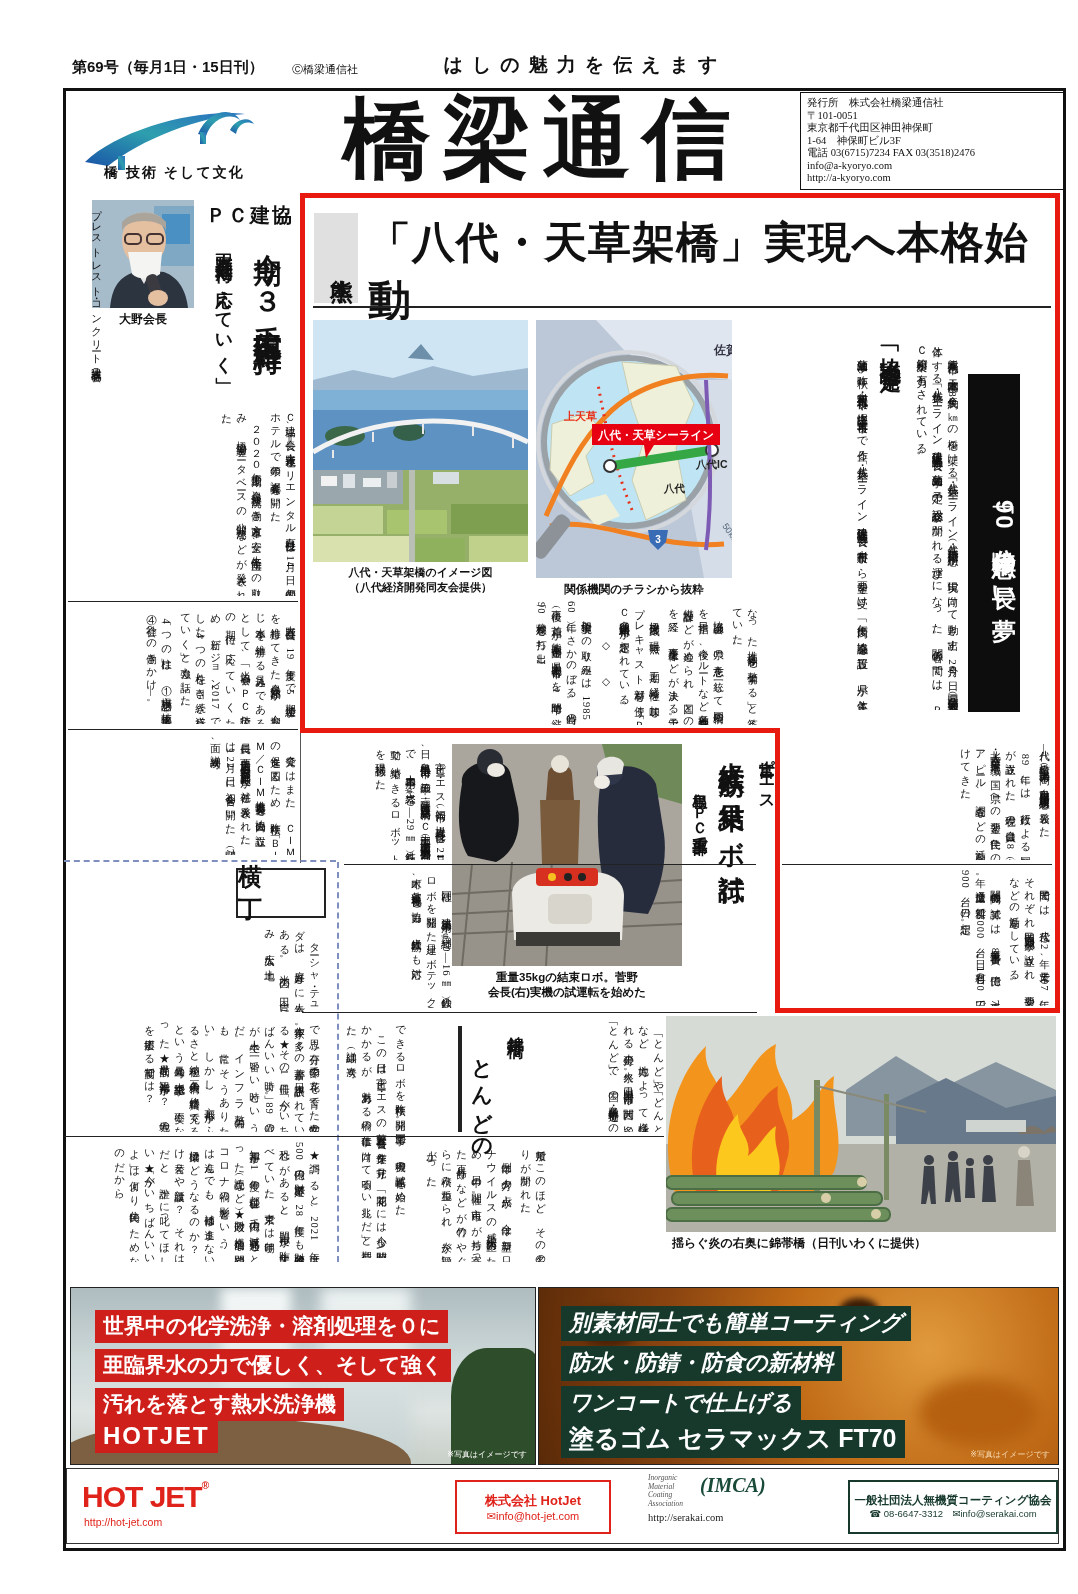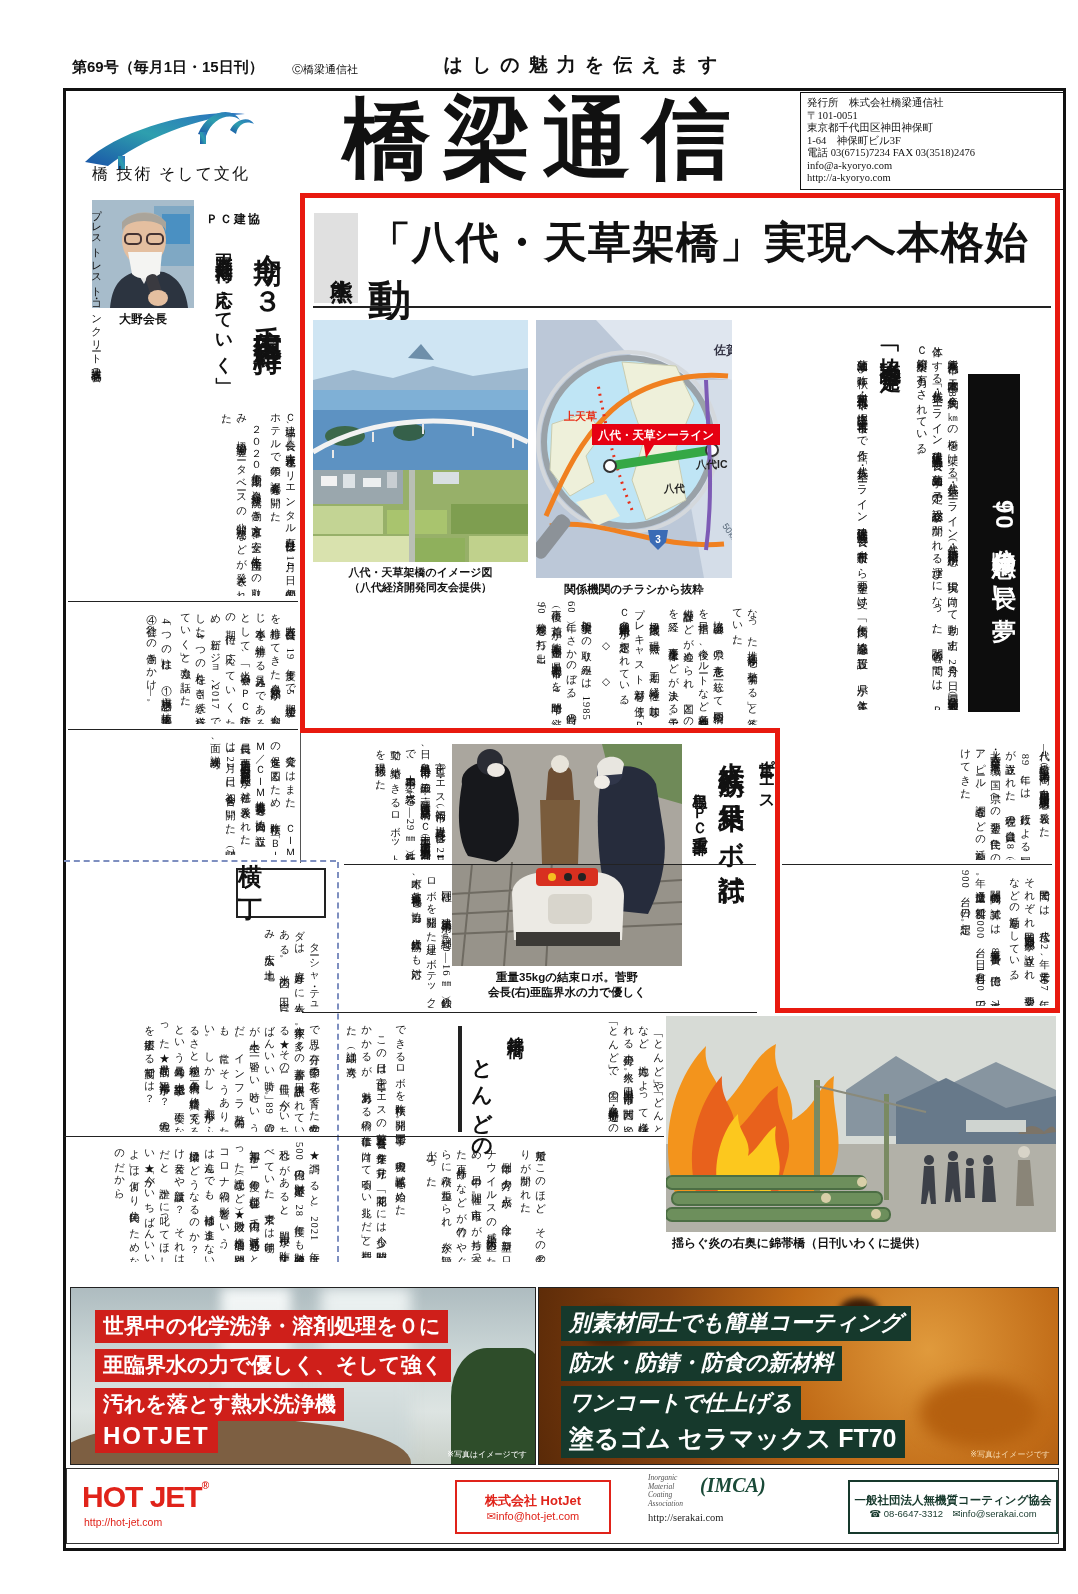--- a/index.html
+++ b/index.html
@@ -41,21 +41,21 @@
           <stop offset="0.5" stop-color="#2e9fae"></stop>
           <stop offset="1" stop-color="#2a6fc0"></stop>
       </linearGradient>
     </defs>
     <path d="M5,62 C40,28 120,8 165,14 C120,16 60,40 28,66 Z" fill="url(#lg1)"></path>
     <path d="M118,34 C128,10 152,6 160,20 C150,12 132,18 126,36 Z" fill="url(#lg1)"></path>
     <path d="M150,30 C156,18 170,16 174,24 C166,20 158,24 156,34 Z" fill="url(#lg1)"></path>
     <rect x="38" y="56" width="7" height="14" fill="url(#lg1)"></rect>
     <rect x="120" y="32" width="6" height="12" fill="url(#lg1)"></rect>
   </svg>
-  <div class="abs sans" style="left:92px;top:164px;font-size:16px;font-weight:normal;letter-spacing:2px;">橋 技術 そして文化</div>
+  <div class="abs sans" style="left:104px;top:164px;font-size:14px;font-weight:bold;letter-spacing:2px;">橋 技術 そして文化</div>
   <div class="abs" style="left:295px;top:90px;width:495px;text-align:center;font-size:88px;font-weight:900;letter-spacing:12px;line-height:100px;">橋梁通信</div>
   <div class="abs" style="left:800px;top:92px;width:250px;border:1.5px solid #111;padding:4px 6px;font-size:10.5px;line-height:12.5px;">
     <div>発行所　株式会社橋梁通信社</div>
     <div>〒101-0051</div>
     <div>東京都千代田区神田神保町</div>
     <div>1-64　神保町ビル3F</div>
     <div>電話 03(6715)7234  FAX 03(3518)2476</div>
     <div>info@a-kyoryo.com</div>
     <div>http://a-kyoryo.com</div>
   </div>
@@ -151,21 +151,21 @@
   <div class="tb" style="left:782px;top:742px;width:270px;height:118px;">
     <p>八代―松島町（現・上天草市）間の自動車専用道路建設構想も発表した。</p>
     <p>　89年には、行政による同架橋建設促進期成会が設立された。現在の会員は18市町村（八代・水俣芦北・人吉球磨・天草地域）。国、県への要望と住民へのアピール、調査などの活動を続けてきた。</p>
   </div>
   <div class="rule" style="left:782px;top:864px;width:270px;height:1px;"></div>
   <div class="tb" style="left:782px;top:870px;width:270px;height:136px;">
     <p>　民間では、八代で92年、天草で07年にそれぞれ民間協力期成会が設立され、要望や啓発などの活動をしている。</p>
     <p>　関係機関の試算では、概算工事費801億円で、事業期間7年。交通量は無料で3000台／日。有料1000円で900台／日の想定。</p>
   </div>
 
-  <div class="abs sans" style="left:206px;top:211px;font-size:12px;font-weight:bold;letter-spacing:2px;">ＰＣ建協</div>
+  <div class="abs sans" style="left:206px;top:202px;font-size:20px;font-weight:bold;letter-spacing:2px;">ＰＣ建協</div>
   <div class="vhead" style="left:240px;top:232px;width:46px;height:380px;font-size:28px;letter-spacing:4px;">今期　３千億円台維持へ</div>
   <div class="vhead" style="left:206px;top:240px;width:30px;height:360px;font-size:17.5px;letter-spacing:2px;">大野会長「期待に応えていく」</div>
 
   <svg class="abs" style="left:92px;top:200px;" width="102" height="108" viewBox="0 0 102 108">
     <rect width="102" height="108" fill="#a7bccb"></rect>
     <rect x="62" y="6" width="40" height="60" fill="#7fa8c4"></rect>
     <rect x="70" y="14" width="28" height="30" fill="#4a90c2"></rect>
     <path d="M18,108 C20,84 30,74 50,70 L72,72 C88,78 94,92 96,108 Z" fill="#2c3440"></path>
     <path d="M44,70 L58,72 L52,84 Z" fill="#e8e8e8"></path>
     <ellipse cx="52" cy="40" rx="22" ry="26" fill="#e4bfa0"></ellipse>
@@ -222,21 +222,21 @@
     <ellipse cx="150" cy="38" rx="8" ry="7" fill="#efece6"></ellipse>
     <path d="M60,150 C60,136 76,128 96,128 L140,128 C160,128 172,138 172,152 L170,196 L62,196 Z" fill="#eceae4"></path>
     <rect x="84" y="124" width="62" height="18" rx="4" fill="#d83020"></rect>
     <circle cx="100" cy="133" r="4" fill="#f5c020"></circle>
     <circle cx="116" cy="133" r="4" fill="#222"></circle>
     <circle cx="130" cy="133" r="4" fill="#222"></circle>
     <rect x="64" y="188" width="104" height="14" fill="#3c3a36"></rect>
     <rect x="96" y="150" width="44" height="30" rx="6" fill="#d8d5cc"></rect>
   </svg>
   <div class="cap" style="left:452px;top:970px;width:230px;font-size:11.5px;">重量35kgの結束ロボ。菅野</div>
-  <div class="cap" style="left:452px;top:985px;width:230px;font-size:11.5px;">会長(右)亜臨界水の力で優しく</div>
+  <div class="cap" style="left:452px;top:985px;width:230px;font-size:11.5px;">会長(右)実機の試運転を始めた</div>
 
   <div class="tb" style="left:302px;top:742px;width:146px;height:118px;">
     <p>　富士ピー・エス（福岡市、堤忠彦社長）は1月21日、島根県浜田市で施工中の三隅・益田道路浅見高架橋ＰＣ上部工事（国土交通省中国地方整備局の発注）で、土木工事用の太経（φ19―29㎜）鉄筋を自動で結束できるロボットを現場試行した。</p>
   </div>
   <div class="rule" style="left:344px;top:864px;width:412px;height:1px;"></div>
   <div class="tb" style="left:344px;top:870px;width:110px;height:138px;">
     <p>　同社は、建築工事用の細経（φ10―16㎜）鉄筋の結束ロボを開発した建ロボテック（香川県三木町、眞部達也社長）と協力し、太経鉄筋にも対応</p>
   </div>
   <div class="tb" style="left:342px;top:1018px;width:66px;height:240px;">
     <p>できるロボを昨年秋に開発。同工事で、実機の試運転を始めた。</p>

